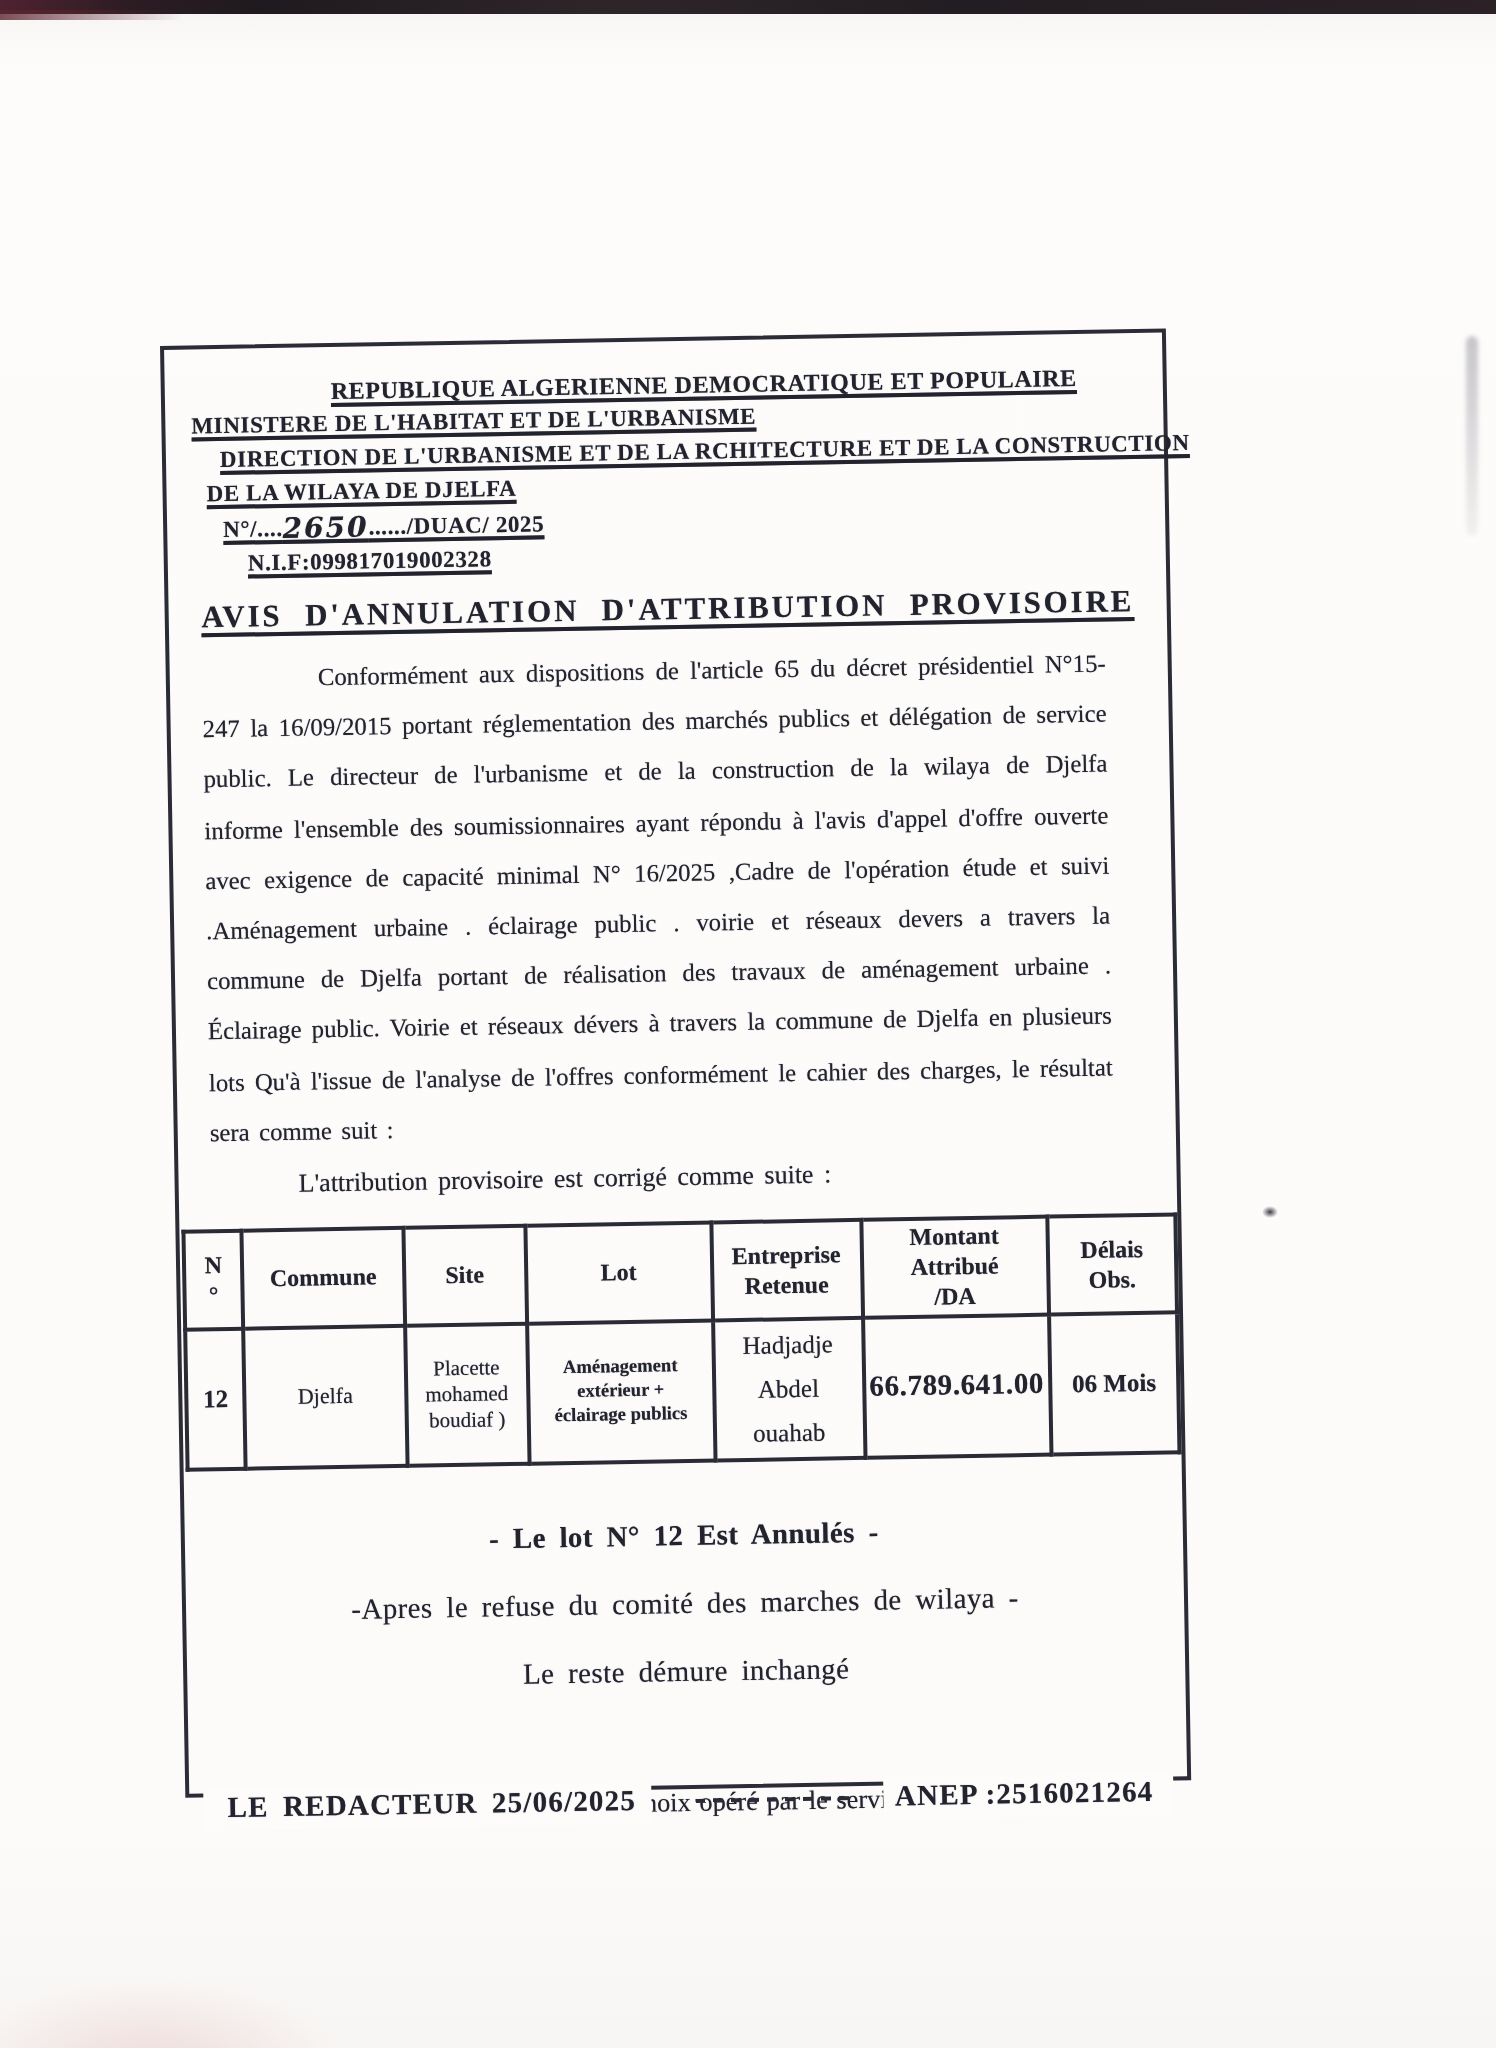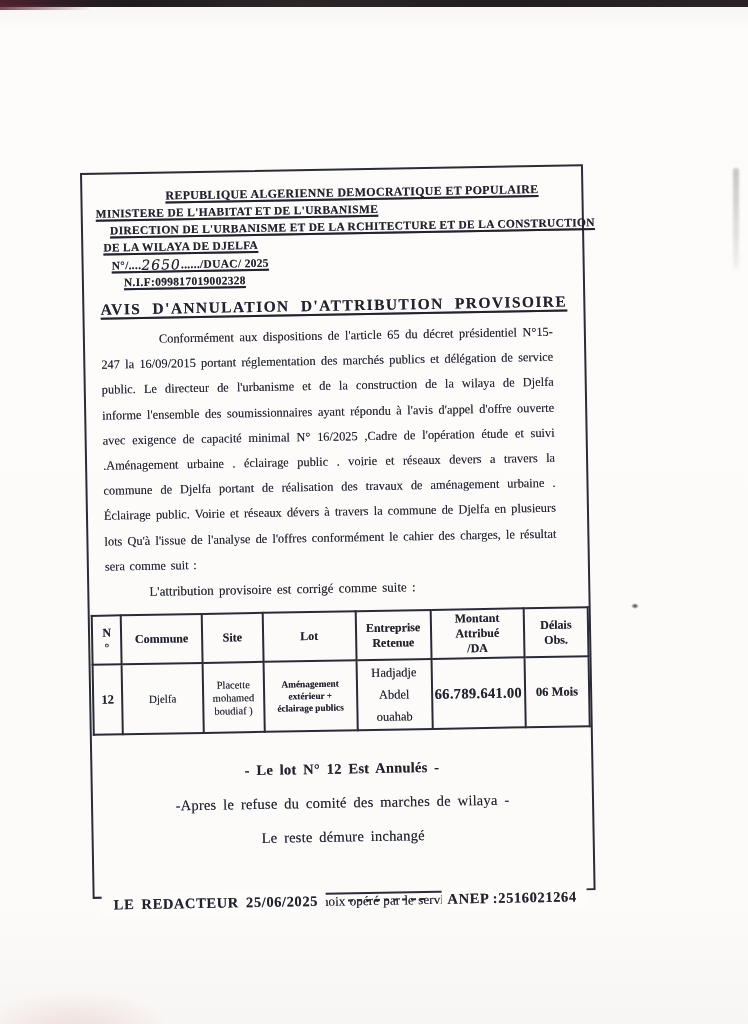--- a/index.html
+++ b/index.html
@@ -48,21 +48,21 @@
   .hdr{ padding-top:14px; font-weight:bold; font-size:11.5px; letter-spacing:.3px; }
   .hdr .h-line{ display:block; line-height:17px; white-space:nowrap;
     text-decoration:underline; text-decoration-thickness:1.8px; text-underline-offset:2px; }
   .hdr .h-line:nth-child(1){ text-align:center; font-size:12px; padding-left:40px; }
   .hdr .h-line:nth-child(2){ margin-left:13px; }
   .hdr .h-line:nth-child(3){ margin-left:27px; }
   .hdr .h-line:nth-child(4){ margin-left:20px; }
   .ref-line{ display:block; margin-left:28px; line-height:17px; font-weight:bold;
     text-decoration:underline; text-decoration-thickness:1.8px; text-underline-offset:2px; }
   .ref-handwritten{ font-style:italic; font-family:"DejaVu Serif",serif; font-size:14px;
-    letter-spacing:1px; position:relative; top:1px; font-weight:400; }
+    letter-spacing:1px; position:relative; top:1px; font-weight:700; }
   .nif-line{ display:block; margin-left:40px; line-height:17px; font-weight:bold; font-size:11.5px;
     text-decoration:underline; text-decoration-thickness:1.8px; text-underline-offset:2px; }
 
   .doc-title{
     margin-top:9px; text-align:center; font-weight:bold; font-size:15.5px;
     letter-spacing:1.4px; word-spacing:6px; white-space:nowrap;
     text-decoration:underline; text-decoration-thickness:2px; text-underline-offset:3px;
   }
 
   .body-par{

